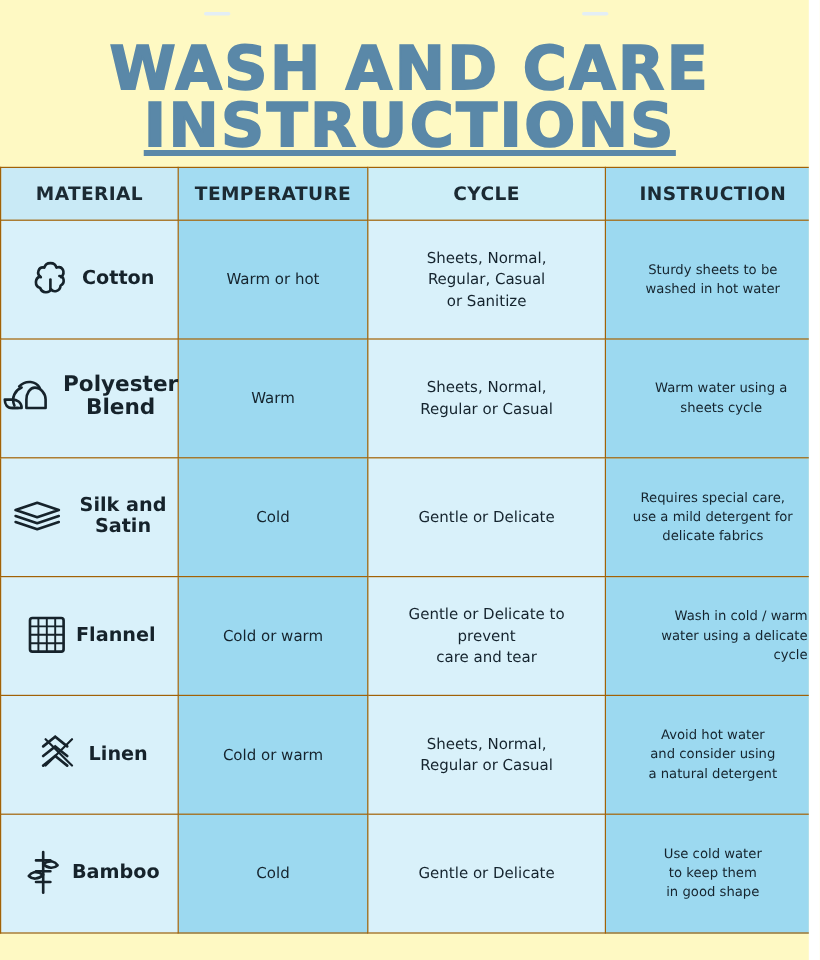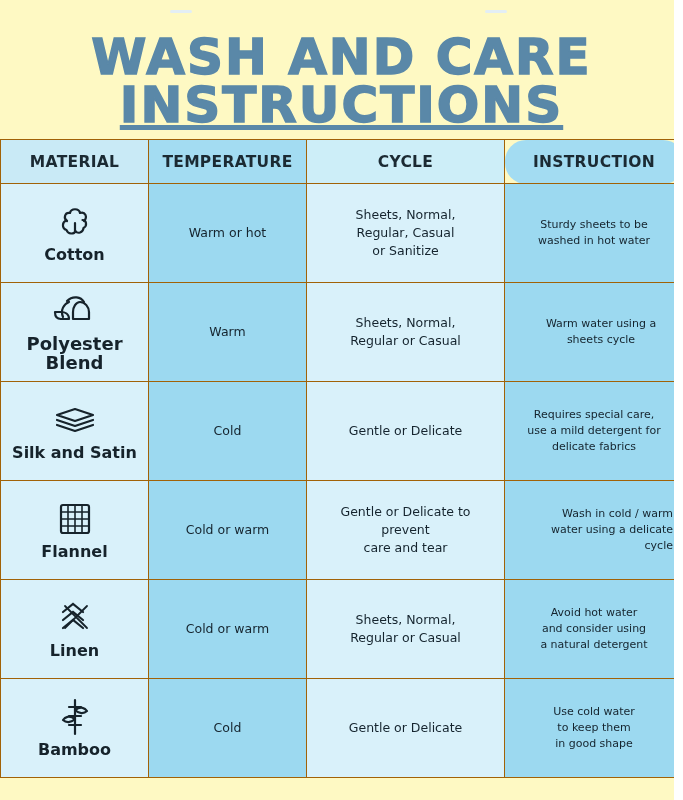--- a/index.html
+++ b/index.html
@@ -70,21 +70,21 @@
     height: 44px;
     font-family: "DejaVu Sans", sans-serif;
     font-weight: 700;
     font-size: 15.5px;
     color: #1b2a33;
     letter-spacing: 0.3px;
   }
   thead th.h1 { background: #c9eaf6; }
   thead th.h2 { background: #a3dcf2; }
   thead th.h3 { background: #cdeef8; }
-  thead th.h4 { background: #a3dcf2; border-radius: 21px; }
+  thead th.h4 { background: #a3dcf2; }
 
   tbody td { height: 99px; }
   td.material {
     background: #d9f1fa;
     padding: 6px 4px 8px;
   }
   td.temp {
     background: #9cd9f0;
     font-size: 12.5px;
     color: #15242e;
@@ -102,21 +102,20 @@
   td.instruction {
     background: #9cd9f0;
     font-size: 11px;
     color: #15242e;
     font-family: "DejaVu Sans", sans-serif;
     line-height: 1.45;
     padding: 0 10px;
   }
   .mat-inner {
     display: flex;
-    flex-direction: column;
     align-items: center;
     justify-content: center;
     gap: 4px;
   }
   .mat-icon {
     height: 42px;
     display: flex;
     align-items: center;
     justify-content: center;
   }

